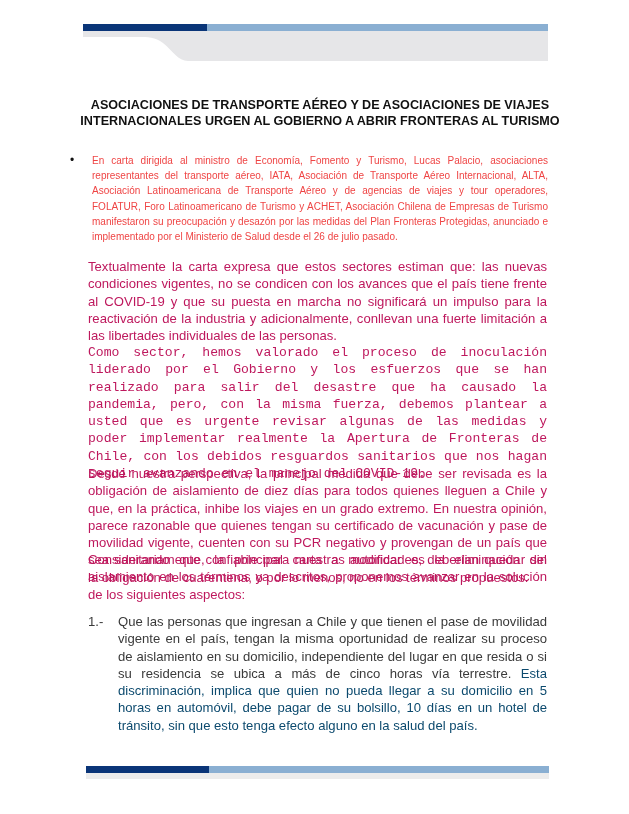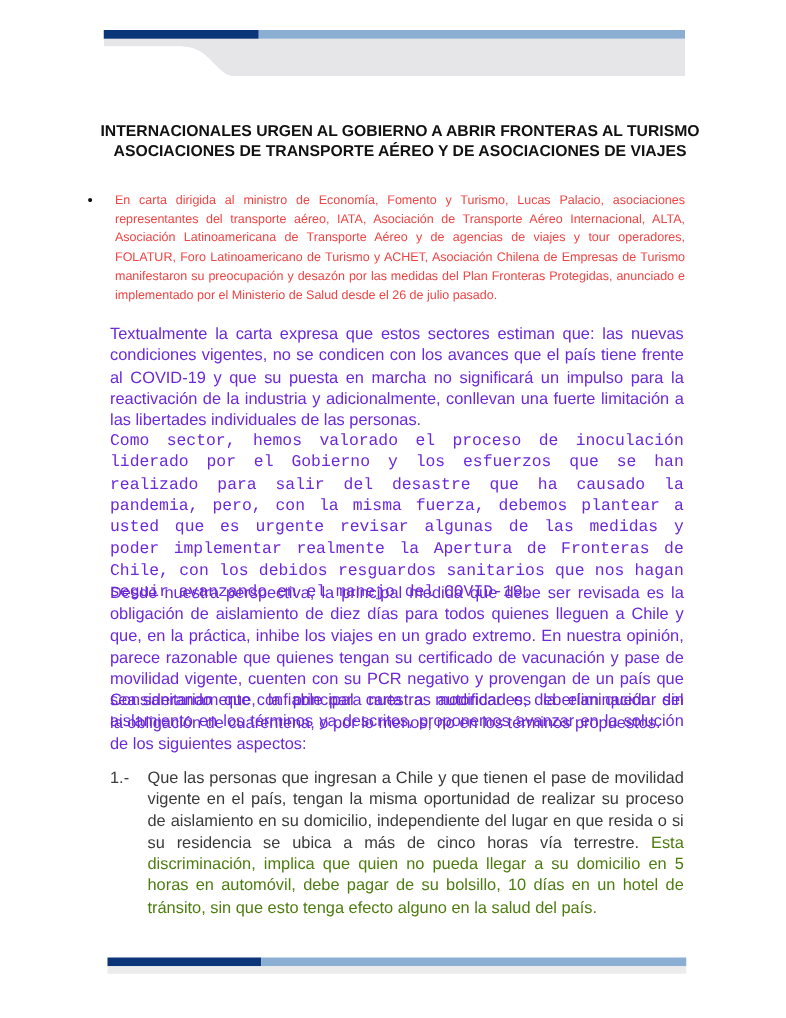--- a/index.html
+++ b/index.html
@@ -9,48 +9,48 @@
     .hdr-bar .dark { width: 124px; background: #0a3578; }
     .hdr-bar .light { flex: 1; background: #8aafd2; }
     .hdr-shape { position: absolute; left: 83px; top: 31px; width: 465px; height: 30px; }
     .title { position: absolute; left: 60px; top: 97px; width: 520px; text-align: center;
       font-weight: bold; font-size: 12.6px; line-height: 16px; color: #111; }
     .title div { white-space: nowrap; }
     .bullet-block { position: absolute; left: 70px; top: 153px; width: 478px; display: flex; }
     .bullet-dot { width: 22px; font-size: 12px; line-height: 15.2px; color: #111; }
     .bullet-text { flex: 1; font-size: 10px; line-height: 15.2px; text-align: justify; color: #ef4444; }
     .para { position: absolute; left: 88px; width: 459px; font-size: 13.1px; line-height: 17.3px;
-      text-align: justify; color: #6d28d9; }
+      text-align: justify; color: #be185d; }
     .p1 { top: 258px; }
     .p2 { top: 344px; font-family: Liberation Mono, monospace; }
     .p3 { top: 441px; margin-top: 24px; }
     .p4 { top: 551px; }
     .list-item { position: absolute; left: 88px; top: 613px; width: 459px; display: flex; }
     .list-num { width: 30px; font-size: 13.1px; line-height: 17.3px; color: #3a3a3a; }
     .list-text { flex: 1; font-size: 13.1px; line-height: 17.3px; text-align: justify; color: #3a3a3a; }
-    .list-text .em { color: #4d7c0f; }
+    .list-text .em { color: #0c4a6e; }
     .ftr-bar { position: absolute; left: 86px; top: 766px; width: 463px; height: 7px; display: flex; }
     .ftr-bar .dark { width: 123px; background: #0a3578; }
     .ftr-bar .light { flex: 1; background: #8aafd2; }
     .ftr-shade { position: absolute; left: 86px; top: 773px; width: 463px; height: 6px; background: #ececec; }
   </style>
 </head>
 <body>
 
 <div class="hdr-bar">
   <div class="dark"></div>
   <div class="light"></div>
 </div>
 <svg class="hdr-shape" viewBox="0 0 465 30" preserveAspectRatio="none">
   <path d="M0 0 H465 V30 H105 C95 30 90 20 80 12 C72 6 65 6 55 6 H0 Z" fill="#e6e6e8"></path>
 </svg>
 
 <div class="title">
+  <div>ASOCIACIONES DE TRANSPORTE AÉREO Y DE ASOCIACIONES DE VIAJES</div>
   <div>INTERNACIONALES URGEN AL GOBIERNO A ABRIR FRONTERAS AL TURISMO</div>
-  <div>ASOCIACIONES DE TRANSPORTE AÉREO Y DE ASOCIACIONES DE VIAJES</div>
 </div>
 
 <div class="bullet-block">
   <div class="bullet-dot">•</div>
   <div class="bullet-text">En carta dirigida al ministro de Economía, Fomento y Turismo, Lucas Palacio, asociaciones representantes del transporte aéreo, IATA, Asociación de Transporte Aéreo Internacional, ALTA, Asociación Latinoamericana de Transporte Aéreo y de agencias de viajes y tour operadores, FOLATUR, Foro Latinoamericano de Turismo y ACHET, Asociación Chilena de Empresas de Turismo  manifestaron su preocupación y desazón por las medidas del Plan Fronteras Protegidas, anunciado e implementado por el Ministerio de Salud desde el 26 de julio pasado.</div>
 </div>
 
 <div class="para p1">Textualmente la carta expresa que estos sectores estiman que:  las nuevas condiciones vigentes, no se condicen con los avances que el país tiene frente al COVID-19 y que su puesta en marcha no significará un impulso para la reactivación de la industria y adicionalmente, conllevan una fuerte limitación a las libertades individuales de las personas.</div>
 <div class="para p2">Como sector, hemos valorado el proceso de inoculación liderado por el Gobierno y los esfuerzos que se han realizado para salir del desastre que ha causado la pandemia, pero, con la misma fuerza, debemos plantear a usted que es urgente revisar algunas de las medidas y poder implementar realmente la Apertura de Fronteras de Chile, con los debidos resguardos sanitarios que nos hagan seguir avanzando en el manejo del COVID-19.</div>
 <div class="para p3">Desde nuestra perspectiva, la principal medida que debe ser revisada es la obligación de aislamiento de diez días para todos quienes lleguen a Chile y que, en la práctica, inhibe los viajes en un grado extremo. En nuestra opinión, parece razonable que quienes tengan su certificado de vacunación y pase de movilidad vigente, cuenten con su PCR negativo y provengan de un país que sea sanitariamente confiable para nuestras autoridades, deberían quedar sin la obligación de cuarentena, o por lo menos, no en los términos propuestos.</div>

